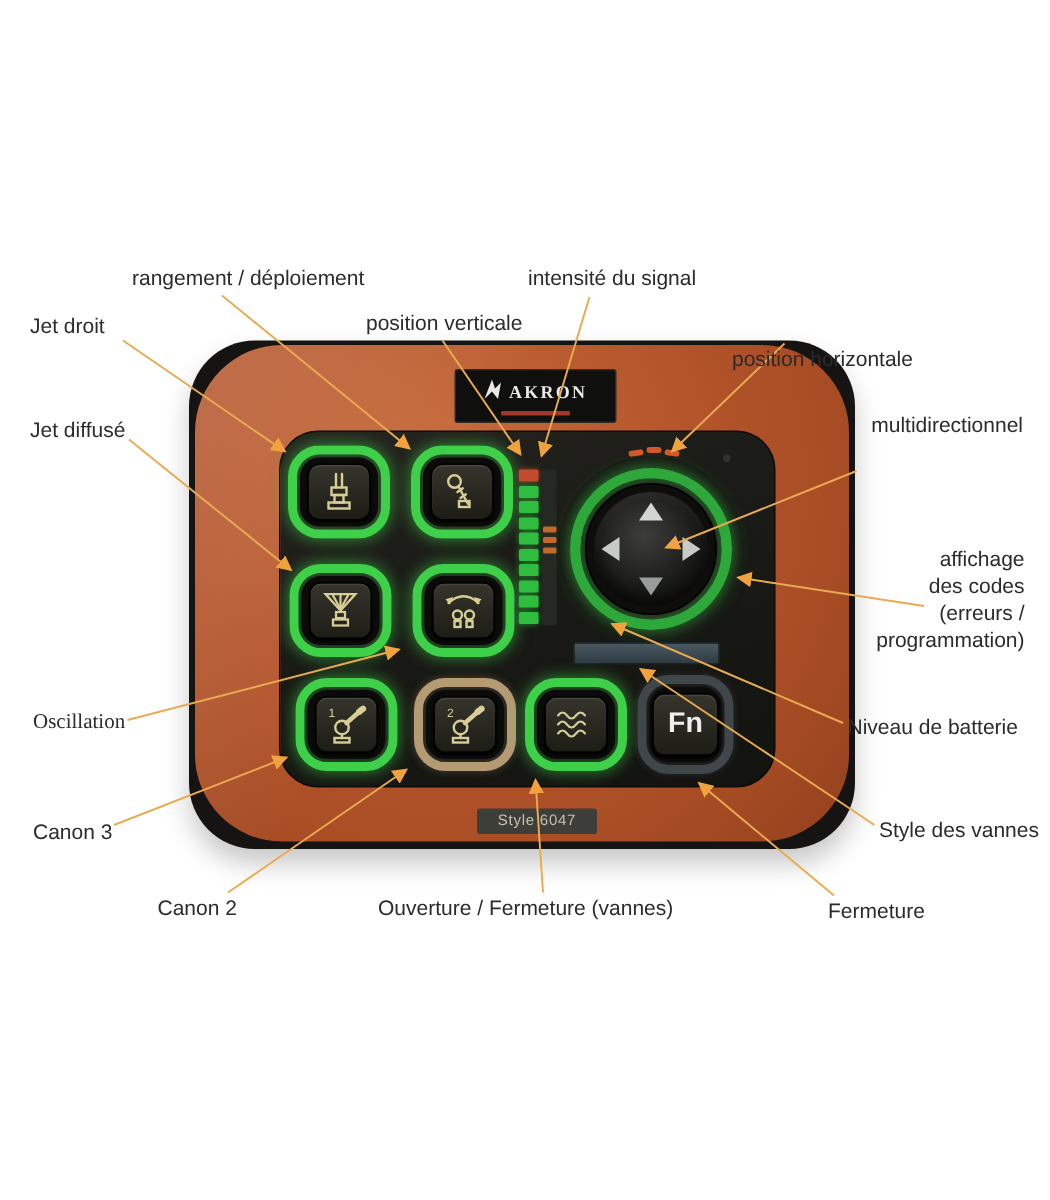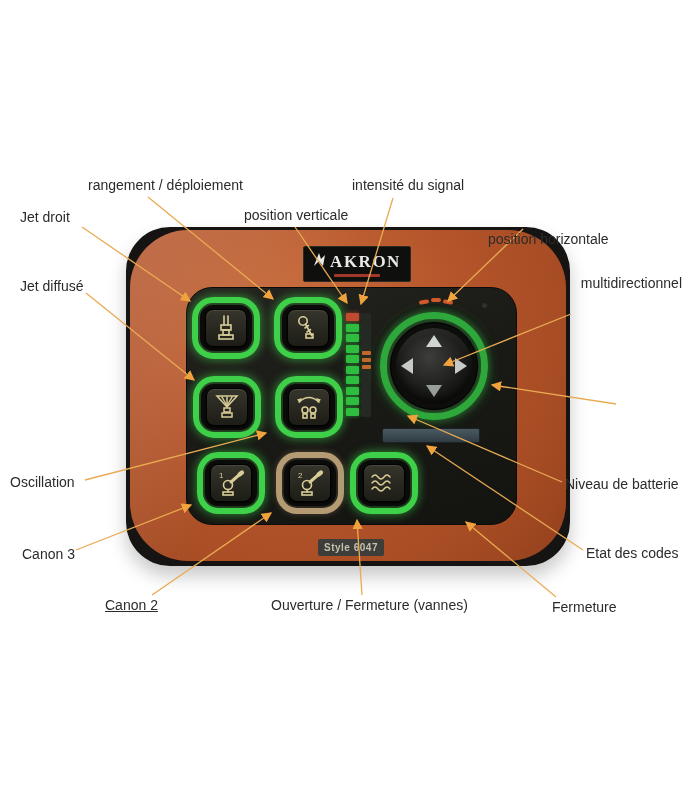--- a/index.html
+++ b/index.html
@@ -18,21 +18,21 @@
   .face{position:absolute;left:186px;top:287px;width:329px;height:236px;border-radius:26px;
         background:linear-gradient(160deg,#262520 0%,#1a1a16 45%,#131310 100%);
         border:1px solid #0b0b09;}
 
   
   .brand-plate{position:absolute;left:303px;top:246px;width:106px;height:34px;background:#0f0f0d;
                border:1px solid #2c2b26;border-radius:2px;display:flex;flex-direction:column;
                align-items:center;justify-content:center;gap:2px;}
   .brand-row{display:flex;align-items:center;gap:4px;}
   .brand-text{color:#e9e9e6;font-family:"Liberation Serif",serif;font-weight:bold;
-              font-size:17px;letter-spacing:1.5px;}
+              font-size:12px;letter-spacing:1.5px;}
   .brand-subbar{width:46px;height:3px;background:#a3372c;border-radius:1px;}
 
   
   .key{position:absolute;width:68px;height:62px;border-radius:21px;box-sizing:border-box;}
   .key.green{border:6px solid #3fd04a;
              box-shadow:0 0 10px 1px rgba(64,215,74,.55), inset 0 0 7px rgba(64,215,74,.5);}
   .key.tan{border:6px solid #b49b74;
            box-shadow:0 0 6px rgba(180,155,116,.35), inset 0 0 5px rgba(180,155,116,.35);}
   .key.dark{border:6px solid #40474a;
             box-shadow:0 0 5px rgba(110,125,125,.25), inset 0 0 5px rgba(110,125,125,.2);}
@@ -71,23 +71,23 @@
   .ledbar{position:absolute;left:346px;top:313px;width:13px;display:flex;flex-direction:column;gap:2.5px;}
   .seg{width:13px;height:8px;border-radius:1px;background:#2ebd3f;box-shadow:0 0 4px rgba(52,205,66,.6);}
   .seg.red{background:#c14a30;box-shadow:0 0 4px rgba(200,84,48,.7);}
   .ledbar-side{position:absolute;left:361px;top:313px;width:10px;height:104px;background:#242a23;border-radius:2px;}
   .side-dash{position:absolute;left:362px;width:9px;height:4px;background:#c4682a;border-radius:1px;}
   .led-dot{position:absolute;left:482px;top:303px;width:5px;height:5px;border-radius:50%;background:#32322d;}
 
   .display-bar{position:absolute;left:382px;top:428px;width:98px;height:15px;border-radius:2px;
                background:linear-gradient(#4a5961,#303c43);border:1px solid #1b2327;box-sizing:border-box;}
 
-  .style-plate{position:absolute;left:318px;top:539px;width:66px;height:17px;background:#3d3d3a;
+  .style-plate{position:absolute;left:318px;top:539px;width:80px;height:17px;background:#3d3d3a;
                border-radius:2px;color:#c6c0ae;font-size:10px;display:flex;align-items:center;
-               justify-content:center;letter-spacing:.5px;font-weight:bold;}
+               justify-content:center;letter-spacing:.5px;}
 
   
   .lbl{position:absolute;color:#2b2b2b;font-size:14px;line-height:18px;white-space:nowrap;}
   .lbl.r{white-space:normal;text-align:right;}
   svg.arrows{position:absolute;left:0;top:0;pointer-events:none;}
 </style>
 </head>
 <body>
 
 <div class="canvas">
@@ -234,20 +234,27 @@
         <div class="cap">
       <svg width="32" height="30" viewBox="0 0 32 30" fill="none" stroke="#d9cd97" stroke-width="1.4" stroke-linecap="round">
         <path d="M7 9 q3 -4 6 0 t6 0 t6 0" transform="translate(-3,0)"></path>
         <path d="M7 15 q3 -4 6 0 t6 0 t6 0" transform="translate(-3,0)"></path>
         <path d="M7 21 q3 -4 6 0 t6 0 t6 0" transform="translate(-3,0)"></path>
       </svg>
     </div>
       </div>
   </div>
 
+  <div class="key dark" style="left:425px;top:450px;width:64px;height:66px;">
+    <div class="well">
+        <div class="cap" style="width:42px;height:40px;">
+      <span class="fn-text">Fn</span>
+    </div>
+      </div>
+  </div>
 
   <div class="style-plate">Style 6047</div>
 
   <svg class="arrows" width="700" height="800">
     <defs>
       <marker id="ah" markerWidth="9" markerHeight="8" refX="7" refY="4" orient="auto">
         <path d="M0,0 L8,4 L0,8 Z" fill="#f0a23c"></path>
       </marker>
     </defs>
     <g stroke="#e9ab52" stroke-width="1.3">
@@ -273,22 +280,28 @@
   <div class="lbl" style="left:352px;top:176px;">intensité du signal</div>
   <div class="lbl" style="left:244px;top:206px;">position verticale</div>
   <div class="lbl" style="left:488px;top:206px;margin-top:24px;">position horizontale</div>
   <div class="lbl" style="left:20px;top:208px;">Jet droit</div>
   <div class="lbl" style="left:20px;top:277px;">Jet diffusé</div>
 
   <div class="lbl r" style="left:512px;top:274px;width:170px;">
     <div>multidirectionnel</div>
   </div>
 
-
-  <div class="lbl" style="left:10px;top:473px;">Oscillation</div>
+  <div class="lbl r" style="left:512px;top:363px;width:171px;">
+    <div>affichage</div>
+    <div>des codes</div>
+    <div>(erreurs /</div>
+    <div>programmation)</div>
+  </div>
+
+  <div class="lbl" style="left:22px;top:473px;font-family:Liberation Serif, serif;">Oscillation</div>
   <div class="lbl" style="left:565px;top:475px;">Niveau de batterie</div>
   <div class="lbl" style="left:22px;top:545px;">Canon 3</div>
-  <div class="lbl" style="left:586px;top:544px;">Etat des codes</div>
-  <div class="lbl" style="left:105px;top:596px;text-decoration:underline;">Canon 2</div>
-  <div class="lbl" style="left:271px;top:596px;text-align:center;">Ouverture / Fermeture (vannes)</div>
+  <div class="lbl" style="left:586px;top:544px;">Style des vannes</div>
+  <div class="lbl" style="left:105px;top:596px;">Canon 2</div>
+  <div class="lbl" style="left:252px;top:596px;text-align:center;">Ouverture / Fermeture (vannes)</div>
   <div class="lbl" style="left:552px;top:598px;">Fermeture</div>
 
 </div>
 
 </body></html>

